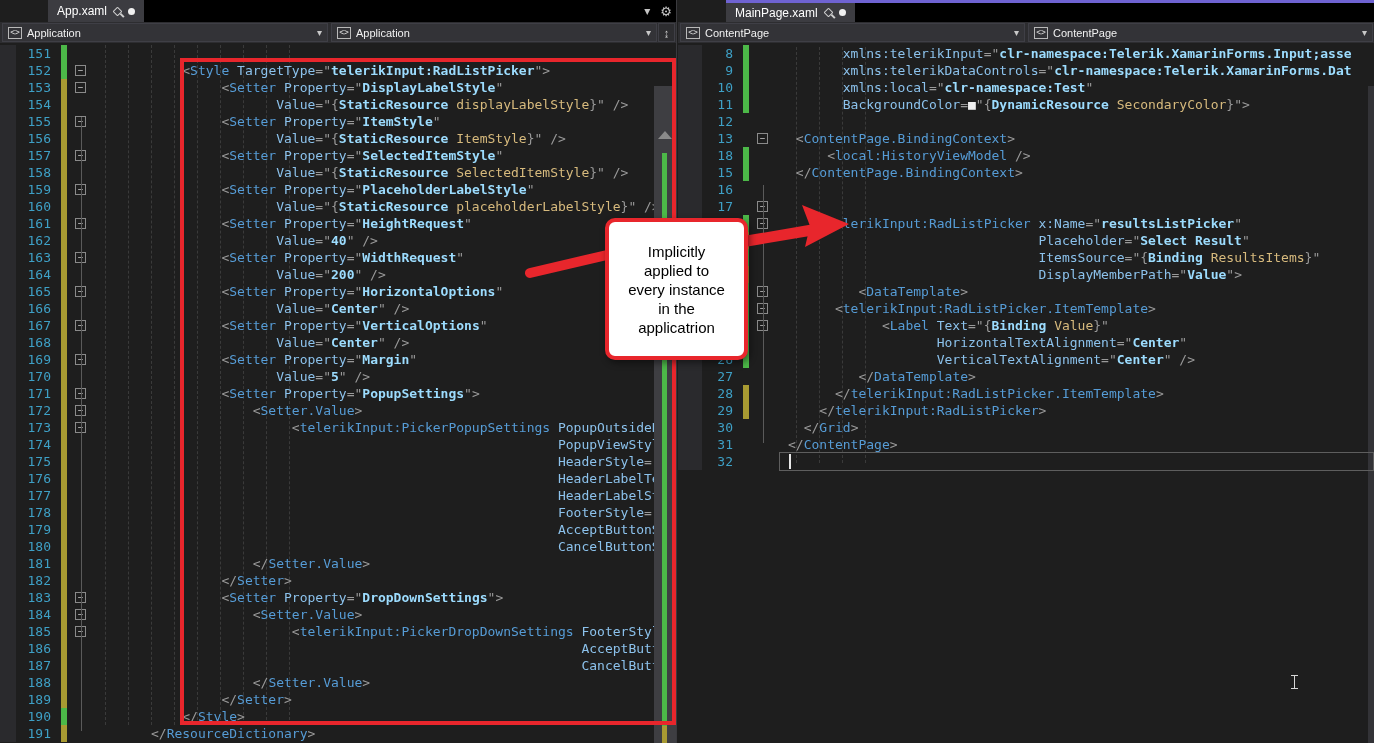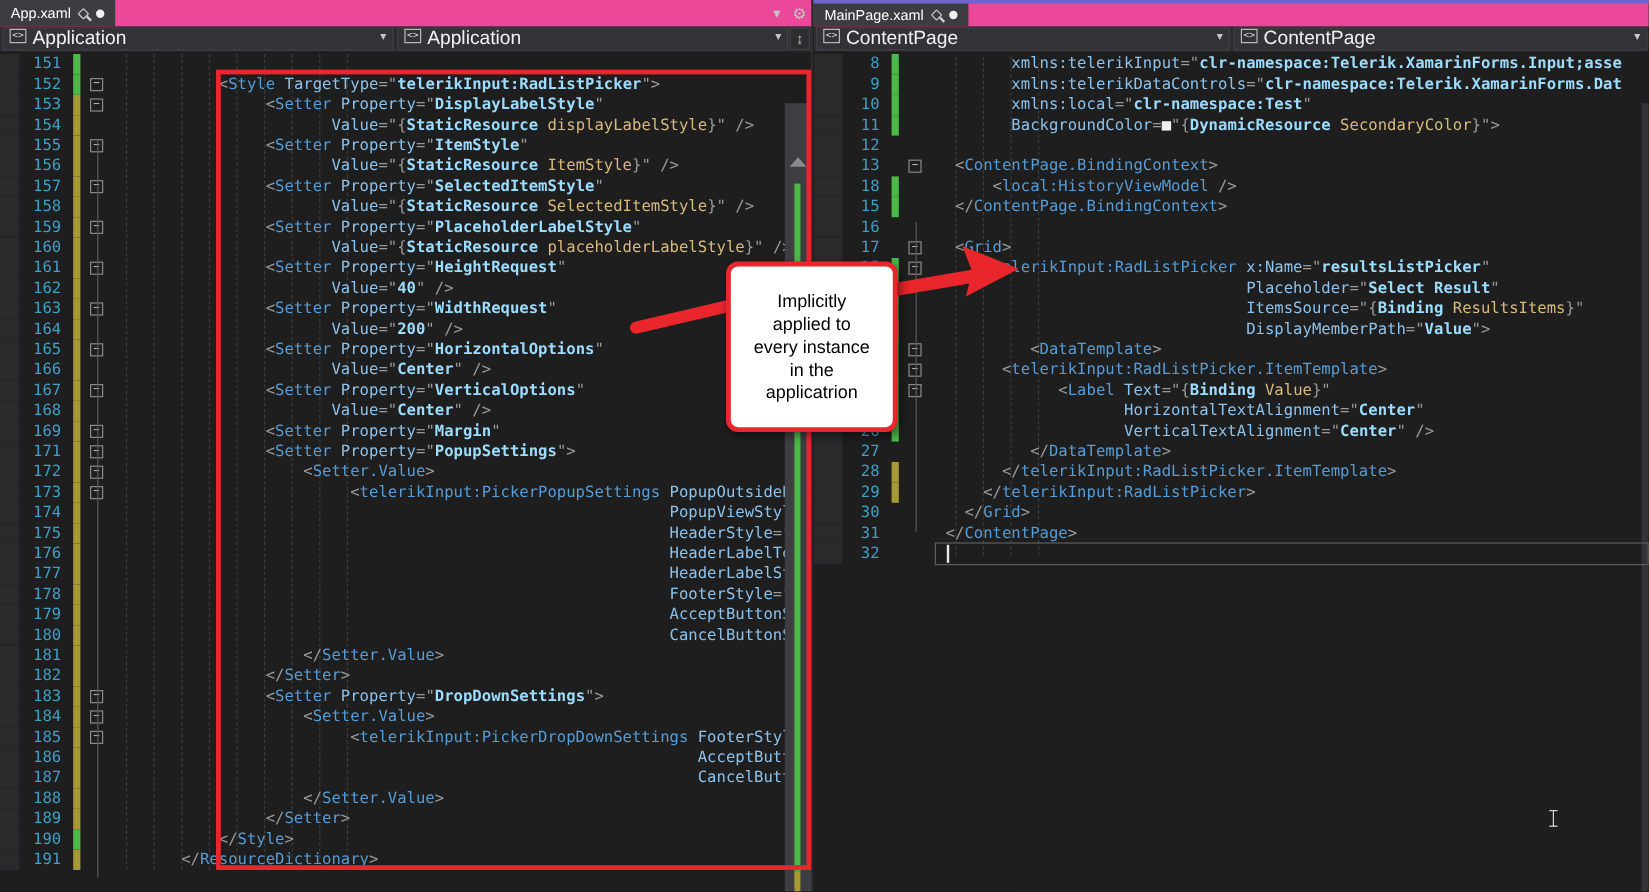--- a/index.html
+++ b/index.html
@@ -1,35 +1,35 @@
 <!DOCTYPE html>
 <html style="--red: #e8262c; --purple: #6f63d2; --green: #4cb848; --yellow: #a89a32; --num: #3ea0c6; --el: #569cd6; --at: #8cc2ec; --s: #9cdcfe; --r: #d7ba7d; --cm: #57a64a; --p: #9a9a9a;"><head>
 <meta charset="utf-8">
 <style>
   * { box-sizing: border-box; margin: 0; padding: 0; }
   html,body { width:1374px; height:743px; overflow:hidden; background:#1e1e1e;
     font-family:"Liberation Sans",sans-serif; position:relative; }
   .pane { position:absolute; top:0; bottom:0; }
   #pane-left { left:0; width:677px; border-right:1px solid #3a3a3e; }
   #pane-right { left:678px; right:0; }
-  .tabstrip { height:22px; background:#ec4899; position:relative; display:flex; align-items:flex-start; }
+  .tabstrip { height:22px; background:#000000; position:relative; display:flex; align-items:flex-start;margin-left:48px; }
   #pane-right .tabstrip { border-top:3px solid var(--purple); }
   .tab { display:inline-flex; align-items:center; height:22px; background:#3c3c41;
     padding:0 9px; gap:7px; color:#ffffff; font-size:12px; }
   #pane-right .tab { height:19px; }
   .pin { width:7px; height:7px; border:1.5px solid #cfcfcf; border-radius:1px;
     position:relative; transform:rotate(-45deg); display:inline-block; }
   .pin::after { content:""; position:absolute; left:2px; top:6px; width:1.5px; height:5px; background:#cfcfcf; }
   .dot { width:7px; height:7px; border-radius:50%; background:#f0f0f0; display:inline-block; }
   .strip-icons { position:absolute; right:4px; top:4px; display:flex; gap:10px; color:#c5c5c5; font-size:12px; }
   .chev::before { content:"▾"; }
   .gear::before { content:"⚙"; font-size:13px; }
   .navbar { height:21px; background:#2d2d30; display:flex; align-items:stretch; }
   .combo { flex:1; background:#333337; border:1px solid #3f3f46; margin:1px 1px 1px 2px;
-    display:flex; gap:5px; padding:0 5px; color:#f1f1f1; font-size:16px; position:relative; }
+    display:flex; align-items:center; gap:5px; padding:0 5px; color:#f1f1f1; font-size:11px; position:relative; }
   .combo .xmlico { width:14px; height:12px; border:1px solid #b9b9b9; color:#d8d8d8;
     font:8px/10px "DejaVu Sans Mono",monospace; text-align:center; flex:none; }
   .combo .xmlico::before { content:"<>"; }
   .combo .cchev { position:absolute; right:5px; color:#c8c8c8; font-size:10px; }
   .combo .cchev::before { content:"▾"; }
   .splitbtn { width:17px; background:#2d2d30; border:1px solid #3f3f46; margin:1px 1px 1px 0;
     color:#c8c8c8; font-size:11px; display:flex; align-items:center; justify-content:center; }
   .splitbtn::before { content:"↨"; }
   .editor { position:absolute; top:43px; left:0; right:0; bottom:0; overflow:hidden; }
   .guide { position:absolute; border-left:1px dashed #3a3a3a; z-index:0; }
@@ -114,20 +114,21 @@
         <div class="row"><div class="m-bp"></div><div class="m-num">160</div><div class="m-chg chg-y"><i></i></div><div class="m-out"></div><div class="code">                      <span class="tk-at">Value</span><span class="tk-p">=</span><span class="tk-p">"</span><span class="tk-p">{</span><span class="tk-s">StaticResource </span><span class="tk-r">placeholderLabelStyle</span><span class="tk-p">}</span><span class="tk-p">"</span><span class="tk-p"> /&gt;</span></div></div>
         <div class="row"><div class="m-bp"></div><div class="m-num">161</div><div class="m-chg chg-y"><i></i></div><div class="m-out"><div class="obox">−</div></div><div class="code">               <span class="tk-p">&lt;</span><span class="tk-el">Setter</span><span class="tk-p"> </span><span class="tk-at">Property</span><span class="tk-p">=</span><span class="tk-p">"</span><span class="tk-s">HeightRequest</span><span class="tk-p">"</span></div></div>
         <div class="row"><div class="m-bp"></div><div class="m-num">162</div><div class="m-chg chg-y"><i></i></div><div class="m-out"></div><div class="code">                      <span class="tk-at">Value</span><span class="tk-p">=</span><span class="tk-p">"</span><span class="tk-s">40</span><span class="tk-p">"</span><span class="tk-p"> /&gt;</span></div></div>
         <div class="row"><div class="m-bp"></div><div class="m-num">163</div><div class="m-chg chg-y"><i></i></div><div class="m-out"><div class="obox">−</div></div><div class="code">               <span class="tk-p">&lt;</span><span class="tk-el">Setter</span><span class="tk-p"> </span><span class="tk-at">Property</span><span class="tk-p">=</span><span class="tk-p">"</span><span class="tk-s">WidthRequest</span><span class="tk-p">"</span></div></div>
         <div class="row"><div class="m-bp"></div><div class="m-num">164</div><div class="m-chg chg-y"><i></i></div><div class="m-out"></div><div class="code">                      <span class="tk-at">Value</span><span class="tk-p">=</span><span class="tk-p">"</span><span class="tk-s">200</span><span class="tk-p">"</span><span class="tk-p"> /&gt;</span></div></div>
         <div class="row"><div class="m-bp"></div><div class="m-num">165</div><div class="m-chg chg-y"><i></i></div><div class="m-out"><div class="obox">−</div></div><div class="code">               <span class="tk-p">&lt;</span><span class="tk-el">Setter</span><span class="tk-p"> </span><span class="tk-at">Property</span><span class="tk-p">=</span><span class="tk-p">"</span><span class="tk-s">HorizontalOptions</span><span class="tk-p">"</span></div></div>
         <div class="row"><div class="m-bp"></div><div class="m-num">166</div><div class="m-chg chg-y"><i></i></div><div class="m-out"></div><div class="code">                      <span class="tk-at">Value</span><span class="tk-p">=</span><span class="tk-p">"</span><span class="tk-s">Center</span><span class="tk-p">"</span><span class="tk-p"> /&gt;</span></div></div>
         <div class="row"><div class="m-bp"></div><div class="m-num">167</div><div class="m-chg chg-y"><i></i></div><div class="m-out"><div class="obox">−</div></div><div class="code">               <span class="tk-p">&lt;</span><span class="tk-el">Setter</span><span class="tk-p"> </span><span class="tk-at">Property</span><span class="tk-p">=</span><span class="tk-p">"</span><span class="tk-s">VerticalOptions</span><span class="tk-p">"</span></div></div>
         <div class="row"><div class="m-bp"></div><div class="m-num">168</div><div class="m-chg chg-y"><i></i></div><div class="m-out"></div><div class="code">                      <span class="tk-at">Value</span><span class="tk-p">=</span><span class="tk-p">"</span><span class="tk-s">Center</span><span class="tk-p">"</span><span class="tk-p"> /&gt;</span></div></div>
         <div class="row"><div class="m-bp"></div><div class="m-num">169</div><div class="m-chg chg-y"><i></i></div><div class="m-out"><div class="obox">−</div></div><div class="code">               <span class="tk-p">&lt;</span><span class="tk-el">Setter</span><span class="tk-p"> </span><span class="tk-at">Property</span><span class="tk-p">=</span><span class="tk-p">"</span><span class="tk-s">Margin</span><span class="tk-p">"</span></div></div>
+        <div class="row"><div class="m-bp"></div><div class="m-num">170</div><div class="m-chg chg-y"><i></i></div><div class="m-out"></div><div class="code">                      <span class="tk-at">Value</span><span class="tk-p">=</span><span class="tk-p">"</span><span class="tk-s">5</span><span class="tk-p">"</span><span class="tk-p"> /&gt;</span></div></div>
         <div class="row"><div class="m-bp"></div><div class="m-num">171</div><div class="m-chg chg-y"><i></i></div><div class="m-out"><div class="obox">−</div></div><div class="code">               <span class="tk-p">&lt;</span><span class="tk-el">Setter</span><span class="tk-p"> </span><span class="tk-at">Property</span><span class="tk-p">=</span><span class="tk-p">"</span><span class="tk-s">PopupSettings</span><span class="tk-p">"</span><span class="tk-p">&gt;</span></div></div>
         <div class="row"><div class="m-bp"></div><div class="m-num">172</div><div class="m-chg chg-y"><i></i></div><div class="m-out"><div class="obox">−</div></div><div class="code">                   <span class="tk-p">&lt;</span><span class="tk-el">Setter.Value</span><span class="tk-p">&gt;</span></div></div>
         <div class="row"><div class="m-bp"></div><div class="m-num">173</div><div class="m-chg chg-y"><i></i></div><div class="m-out"><div class="obox">−</div></div><div class="code">                        <span class="tk-p">&lt;</span><span class="tk-el">telerikInput:PickerPopupSettings</span><span class="tk-p"> </span><span class="tk-at">PopupOutsideBack</span></div></div>
         <div class="row"><div class="m-bp"></div><div class="m-num">174</div><div class="m-chg chg-y"><i></i></div><div class="m-out"></div><div class="code">                                                          <span class="tk-at">PopupViewStyle</span><span class="tk-p">=</span><span class="tk-p">"</span></div></div>
         <div class="row"><div class="m-bp"></div><div class="m-num">175</div><div class="m-chg chg-y"><i></i></div><div class="m-out"></div><div class="code">                                                          <span class="tk-at">HeaderStyle</span><span class="tk-p">=</span><span class="tk-p">"</span><span class="tk-s">{St</span></div></div>
         <div class="row"><div class="m-bp"></div><div class="m-num">176</div><div class="m-chg chg-y"><i></i></div><div class="m-out"></div><div class="code">                                                          <span class="tk-at">HeaderLabelText</span><span class="tk-p">=</span></div></div>
         <div class="row"><div class="m-bp"></div><div class="m-num">177</div><div class="m-chg chg-y"><i></i></div><div class="m-out"></div><div class="code">                                                          <span class="tk-at">HeaderLabelStyle</span></div></div>
         <div class="row"><div class="m-bp"></div><div class="m-num">178</div><div class="m-chg chg-y"><i></i></div><div class="m-out"></div><div class="code">                                                          <span class="tk-at">FooterStyle</span><span class="tk-p">=</span><span class="tk-p">"</span><span class="tk-s">{St</span></div></div>
         <div class="row"><div class="m-bp"></div><div class="m-num">179</div><div class="m-chg chg-y"><i></i></div><div class="m-out"></div><div class="code">                                                          <span class="tk-at">AcceptButtonStyl</span></div></div>
         <div class="row"><div class="m-bp"></div><div class="m-num">180</div><div class="m-chg chg-y"><i></i></div><div class="m-out"></div><div class="code">                                                          <span class="tk-at">CancelButtonStyl</span></div></div>
@@ -186,21 +187,21 @@
     <div class="rows">
         <div class="row"><div class="m-bp"></div><div class="m-num">8</div><div class="m-chg chg-g"><i></i></div><div class="m-out"></div><div class="code">       <span class="tk-at">xmlns:telerikInput</span><span class="tk-p">=</span><span class="tk-p">"</span><span class="tk-s">clr-namespace:Telerik.XamarinForms.Input;asse</span></div></div>
         <div class="row"><div class="m-bp"></div><div class="m-num">9</div><div class="m-chg chg-g"><i></i></div><div class="m-out"></div><div class="code">       <span class="tk-at">xmlns:telerikDataControls</span><span class="tk-p">=</span><span class="tk-p">"</span><span class="tk-s">clr-namespace:Telerik.XamarinForms.Dat</span></div></div>
         <div class="row"><div class="m-bp"></div><div class="m-num">10</div><div class="m-chg chg-g"><i></i></div><div class="m-out"></div><div class="code">       <span class="tk-at">xmlns:local</span><span class="tk-p">=</span><span class="tk-p">"</span><span class="tk-s">clr-namespace:Test</span><span class="tk-p">"</span></div></div>
         <div class="row"><div class="m-bp"></div><div class="m-num">11</div><div class="m-chg chg-g"><i></i></div><div class="m-out"></div><div class="code">       <span class="tk-at">BackgroundColor</span><span class="tk-p">=</span><span class="tk-sw">■</span><span class="tk-p">"</span><span class="tk-p">{</span><span class="tk-s">DynamicResource </span><span class="tk-r">SecondaryColor</span><span class="tk-p">}</span><span class="tk-p">"</span><span class="tk-p">&gt;</span></div></div>
         <div class="row"><div class="m-bp"></div><div class="m-num">12</div><div class="m-chg"><i></i></div><div class="m-out"></div><div class="code"></div></div>
         <div class="row"><div class="m-bp"></div><div class="m-num">13</div><div class="m-chg"><i></i></div><div class="m-out"><div class="obox">−</div></div><div class="code"> <span class="tk-p">&lt;</span><span class="tk-el">ContentPage.BindingContext</span><span class="tk-p">&gt;</span></div></div>
         <div class="row"><div class="m-bp"></div><div class="m-num">18</div><div class="m-chg chg-g"><i></i></div><div class="m-out"></div><div class="code">     <span class="tk-p">&lt;</span><span class="tk-el">local:HistoryViewModel</span><span class="tk-p"> /&gt;</span></div></div>
         <div class="row"><div class="m-bp"></div><div class="m-num">15</div><div class="m-chg chg-g"><i></i></div><div class="m-out"></div><div class="code"> <span class="tk-p">&lt;/</span><span class="tk-el">ContentPage.BindingContext</span><span class="tk-p">&gt;</span></div></div>
         <div class="row"><div class="m-bp"></div><div class="m-num">16</div><div class="m-chg"><i></i></div><div class="m-out"></div><div class="code"></div></div>
-        <div class="row"><div class="m-bp"></div><div class="m-num">17</div><div class="m-chg"><i></i></div><div class="m-out"><div class="obox">−</div></div><div class="code"> <span class="tk-p">&lt;</span><span class="tk-el">Grid</span><span class="tk-p">&gt;</span></div></div>
+        <div class="row"><div class="m-bp"></div><div class="m-num">17</div><div class="m-chg"><i></i></div><div class="m-out"><div class="obox">−</div></div></div>
         <div class="row"><div class="m-bp"></div><div class="m-num">18</div><div class="m-chg chg-g"><i></i></div><div class="m-out"><div class="obox">−</div></div><div class="code">    <span class="tk-p">&lt;</span><span class="tk-el">telerikInput:RadListPicker</span><span class="tk-p"> </span><span class="tk-at">x:Name</span><span class="tk-p">=</span><span class="tk-p">"</span><span class="tk-s">resultsListPicker</span><span class="tk-p">"</span></div></div>
         <div class="row"><div class="m-bp"></div><div class="m-num">19</div><div class="m-chg chg-y"><i></i></div><div class="m-out"></div><div class="code">                                <span class="tk-at">Placeholder</span><span class="tk-p">=</span><span class="tk-p">"</span><span class="tk-s">Select Result</span><span class="tk-p">"</span></div></div>
         <div class="row"><div class="m-bp"></div><div class="m-num">20</div><div class="m-chg chg-g"><i></i></div><div class="m-out"></div><div class="code">                                <span class="tk-at">ItemsSource</span><span class="tk-p">=</span><span class="tk-p">"</span><span class="tk-p">{</span><span class="tk-s">Binding </span><span class="tk-r">ResultsItems</span><span class="tk-p">}</span><span class="tk-p">"</span></div></div>
         <div class="row"><div class="m-bp"></div><div class="m-num">21</div><div class="m-chg chg-y"><i></i></div><div class="m-out"></div><div class="code">                                <span class="tk-at">DisplayMemberPath</span><span class="tk-p">=</span><span class="tk-p">"</span><span class="tk-s">Value</span><span class="tk-p">"</span><span class="tk-p">&gt;</span></div></div>
         <div class="row"><div class="m-bp"></div><div class="m-num">23</div><div class="m-chg chg-g"><i></i></div><div class="m-out"><div class="obox">−</div></div><div class="code">         <span class="tk-p">&lt;</span><span class="tk-el">DataTemplate</span><span class="tk-p">&gt;</span></div></div>
         <div class="row"><div class="m-bp"></div><div class="m-num">22</div><div class="m-chg chg-g"><i></i></div><div class="m-out"><div class="obox">−</div></div><div class="code">      <span class="tk-p">&lt;</span><span class="tk-el">telerikInput:RadListPicker.ItemTemplate</span><span class="tk-p">&gt;</span></div></div>
         <div class="row"><div class="m-bp"></div><div class="m-num">24</div><div class="m-chg chg-g"><i></i></div><div class="m-out"><div class="obox">−</div></div><div class="code">            <span class="tk-p">&lt;</span><span class="tk-el">Label</span><span class="tk-p"> </span><span class="tk-at">Text</span><span class="tk-p">=</span><span class="tk-p">"</span><span class="tk-p">{</span><span class="tk-s">Binding </span><span class="tk-r">Value</span><span class="tk-p">}</span><span class="tk-p">"</span></div></div>
         <div class="row"><div class="m-bp"></div><div class="m-num">25</div><div class="m-chg chg-g"><i></i></div><div class="m-out"></div><div class="code">                   <span class="tk-at">HorizontalTextAlignment</span><span class="tk-p">=</span><span class="tk-p">"</span><span class="tk-s">Center</span><span class="tk-p">"</span></div></div>
         <div class="row"><div class="m-bp"></div><div class="m-num">26</div><div class="m-chg chg-g"><i></i></div><div class="m-out"></div><div class="code">                   <span class="tk-at">VerticalTextAlignment</span><span class="tk-p">=</span><span class="tk-p">"</span><span class="tk-s">Center</span><span class="tk-p">"</span><span class="tk-p"> /&gt;</span></div></div>
         <div class="row"><div class="m-bp"></div><div class="m-num">27</div><div class="m-chg"><i></i></div><div class="m-out"></div><div class="code">         <span class="tk-p">&lt;/</span><span class="tk-el">DataTemplate</span><span class="tk-p">&gt;</span></div></div>

